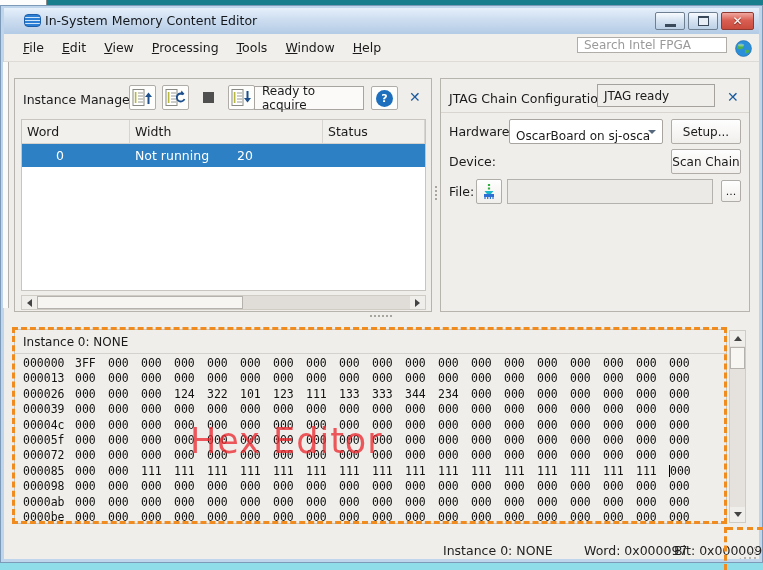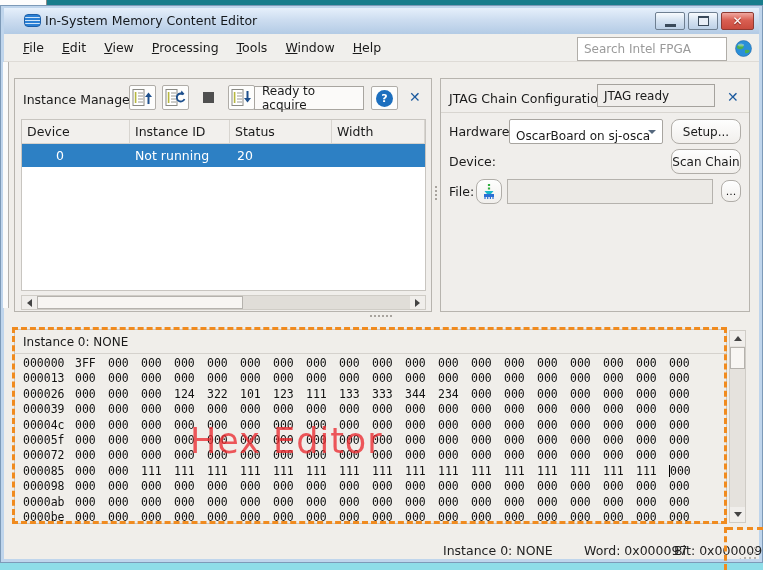--- a/index.html
+++ b/index.html
@@ -31,21 +31,21 @@
           background:linear-gradient(#f0a8a0,#d95f52 45%,#c94b3e);}
   .glyph-min{width:11px;height:3px;background:#3a4a5a;margin-top:8px;}
   .glyph-res{width:9px;height:7px;border:1px solid #3a4a5a;border-top-width:2px;background:#e8eef6;}
   .glyph-close{color:#fff;font-weight:bold;font-size:12px;text-shadow:0 1px 1px #7c261e;line-height:1;}
 
   
   .menubar{left:4px;top:34px;width:755px;height:28px;background:#f0efec;border-bottom:1px solid #dedbd6;
            display:flex;align-items:center;padding-left:10px;box-sizing:border-box;}
   .menu-item{padding:4px 9px;font-size:12.5px;}
   .menu-item u{text-decoration:underline;}
-  .search-box{left:577px;top:37px;width:150px;height:24px;border:1px solid #b0ada8;background:#fff;
+  .search-box{left:577px;top:37px;width:150px;height:16px;border:1px solid #b0ada8;background:#fff;
               font-size:12px;padding:0 6px;box-sizing:border-box;font-family:inherit;color:#333;}
   .search-box::placeholder{color:#9a9a9a;}
   .globe{left:735px;top:40px;}
 
   
   .panel{border:1px solid #b7b4ae;background:#f0eeeb;box-sizing:border-box;}
   .im-panel{left:14px;top:78px;width:418px;height:234px;}
   .jtag-panel{left:440px;top:78px;width:310px;height:234px;}
   .panel-label{font-size:12.5px;color:#1a1a1a;}
 
@@ -83,21 +83,21 @@
   .tri.down{border-width:5px 4px 0 4px;border-color:#444 transparent transparent transparent;}
 
   
   .jtag-status{left:156px;top:5px;width:118px;height:23px;border:1px solid #a5a29d;background:#f0eeeb;
                font-size:12px;display:flex;align-items:center;padding-left:6px;box-sizing:border-box;}
   .jtag-sep{left:0;top:33px;width:308px;border-top:1px solid #d8d5d0;}
   .jrow-label{font-size:12.5px;}
   .dropdown{position:absolute;left:68px;width:154px;height:25px;background:#fff;border:1px solid #a8a5a0;border-radius:2px;
             box-sizing:border-box;display:flex;align-items:center;padding-left:6px;font-size:12px;}
   .dd-arrow{position:absolute;right:6px;top:10px;width:0;height:0;border:4px solid transparent;border-top-color:#55687e;}
-  .btn{position:absolute;border:1px solid #b0ada8;border-radius:8px;background:linear-gradient(#fefefe,#f1efec);
+  .btn{position:absolute;border:1px solid #b0ada8;border-radius:2px;background:linear-gradient(#fefefe,#f1efec);
        display:flex;align-items:center;justify-content:center;font-size:12px;box-sizing:border-box;}
   .file-icon-btn{left:35px;width:26px;height:25px;}
   .file-field{position:absolute;left:66px;width:206px;height:25px;background:#eceae6;border:1px solid #b5b2ad;box-sizing:border-box;}
   .browse-btn{left:280px;width:20px;height:22px;font-size:11px;}
 
   
   .dots-v{left:434px;top:186px;width:4px;display:flex;flex-direction:column;gap:2px;align-items:center;}
   .dots-h{left:370px;top:314px;height:4px;display:flex;gap:2px;align-items:center;}
   .dot{width:2px;height:2px;background:#a8a49e;}
 
@@ -208,24 +208,23 @@
       </div>
     </div>
   <div class="abs im-status">Ready to acquire</div>
   <div class="abs help-btn">
     <div class="help-circle">?</div>
   </div>
   <div class="abs panel-x im-x">✕</div>
 
   <div class="abs im-table">
     <div class="tbl-head" id="tbl-head">
-        <div class="cell c0">Device</div>
-        <div class="cell c1">Instance ID</div>
+        <div class="cell c0">Word</div>
+        <div class="cell c3">Width</div>
         <div class="cell c2">Status</div>
-        <div class="cell c3">Width</div>
       </div>
     <div id="tbl-body">
         <div class="tbl-row selected">
           <div class="cell c0">0</div>
           <div class="cell c2">Not running</div>
           <div class="cell c3">20</div>
         </div>
       </div>
   </div>
   <div class="abs hscroll">

